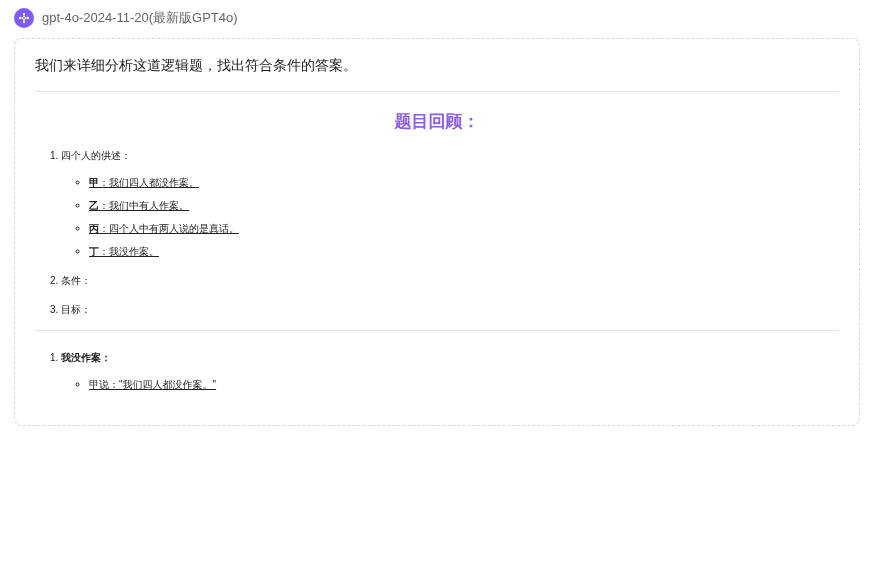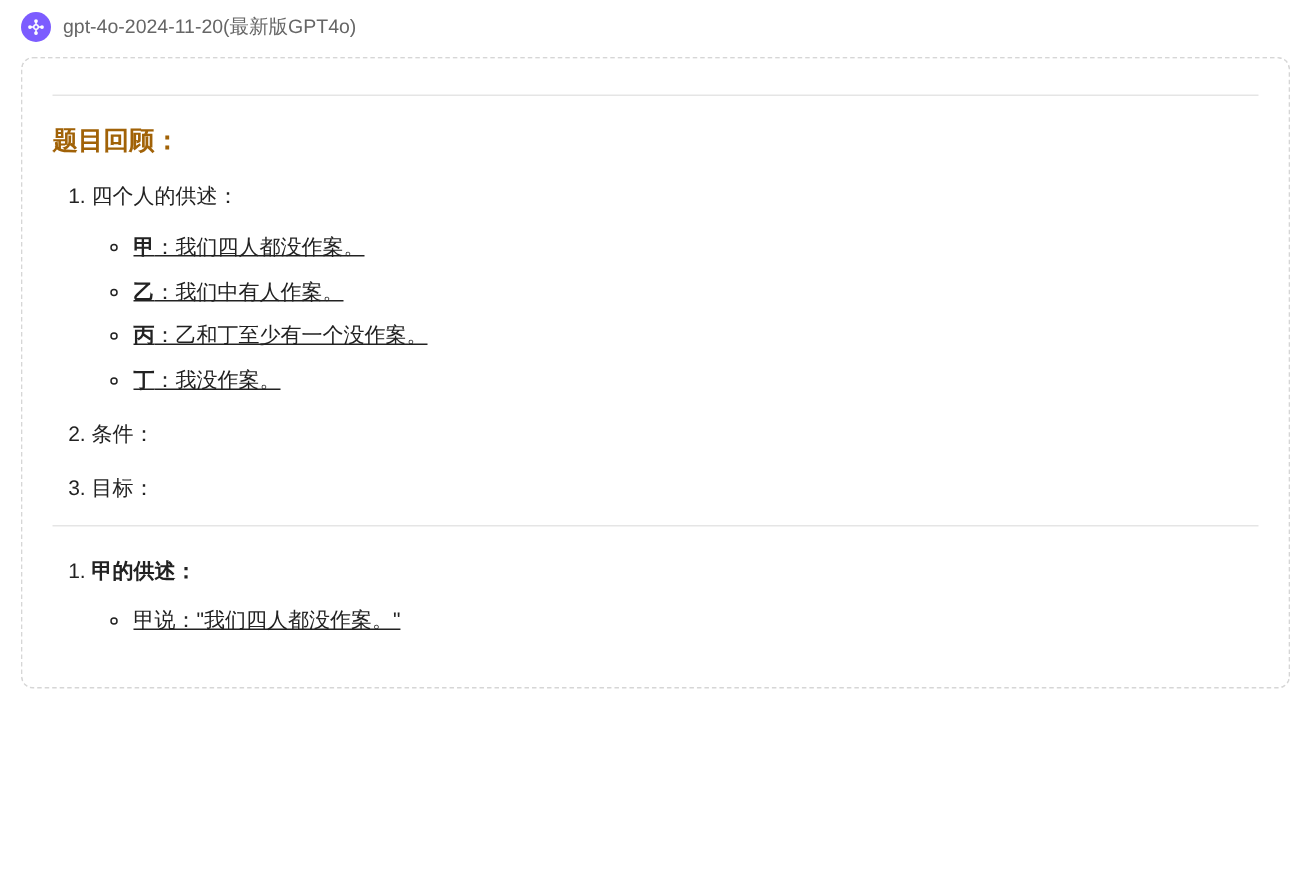--- a/index.html
+++ b/index.html
@@ -44,27 +44,28 @@
     margin: 4px 0 16px 0;
   }
   hr.sep {
     border: none;
     border-top: 1px solid #e5e5e5;
     margin: 10px 0 18px 0;
   }
   h3.section-title {
     font-size: 17px;
     font-weight: 700;
-    color: #a16207;
+    color: #8b5cf6;
     margin: 0 0 14px 0;
+    text-align: center;
   }
   ol.main-list {
     margin: 0;
     padding-left: 26px;
-    font-size: 14px;
+    font-size: 10px;
     color: #222;
   }
   ol.main-list > li {
     margin-bottom: 12px;
     line-height: 1.7;
   }
   ul.sub-list {
     list-style: circle;
     margin: 10px 0 4px 0;
     padding-left: 28px;
@@ -91,48 +92,49 @@
       <line x1="12" y1="15" x2="12" y2="19"></line>
       <line x1="5" y1="12" x2="9" y2="12"></line>
       <line x1="15" y1="12" x2="19" y2="12"></line>
     </svg>
   </div>
   <span class="model-name">gpt-4o-2024-11-20(最新版GPT4o)</span>
 </div>
 
 <div class="card">
 
+  <p class="intro">我们来详细分析这道逻辑题，找出符合条件的答案。</p>
 
   <hr class="sep">
 
   <h3 class="section-title">题目回顾：</h3>
 
   <ol class="main-list">
     <li>
       <span>四个人的供述：</span>
       <ul class="sub-list">
         <li><span class="b">甲</span><span>：我们四人都没作案。</span></li>
         <li><span class="b">乙</span><span>：我们中有人作案。</span></li>
-        <li><span class="b">丙</span><span>：乙和丁至少有一个没作案。</span></li>
+        <li><span class="b">丙</span><span>：四个人中有两人说的是真话。</span></li>
         <li><span class="b">丁</span><span>：我没作案。</span></li>
       </ul>
     </li>
     <li>
       <span>条件：</span>
     </li>
     <li>
       <span>目标：</span>
     </li>
   </ol>
 
   <hr class="sep">
 
 
   <ol class="main-list">
     <li>
-      <span class="b">甲的供述：</span>
+      <span class="b">我没作案：</span>
       <ul class="sub-list">
         <li><span>甲说："我们四人都没作案。"</span></li>
       </ul>
     </li>
   </ol>
 
 </div>
 
 </body></html>

